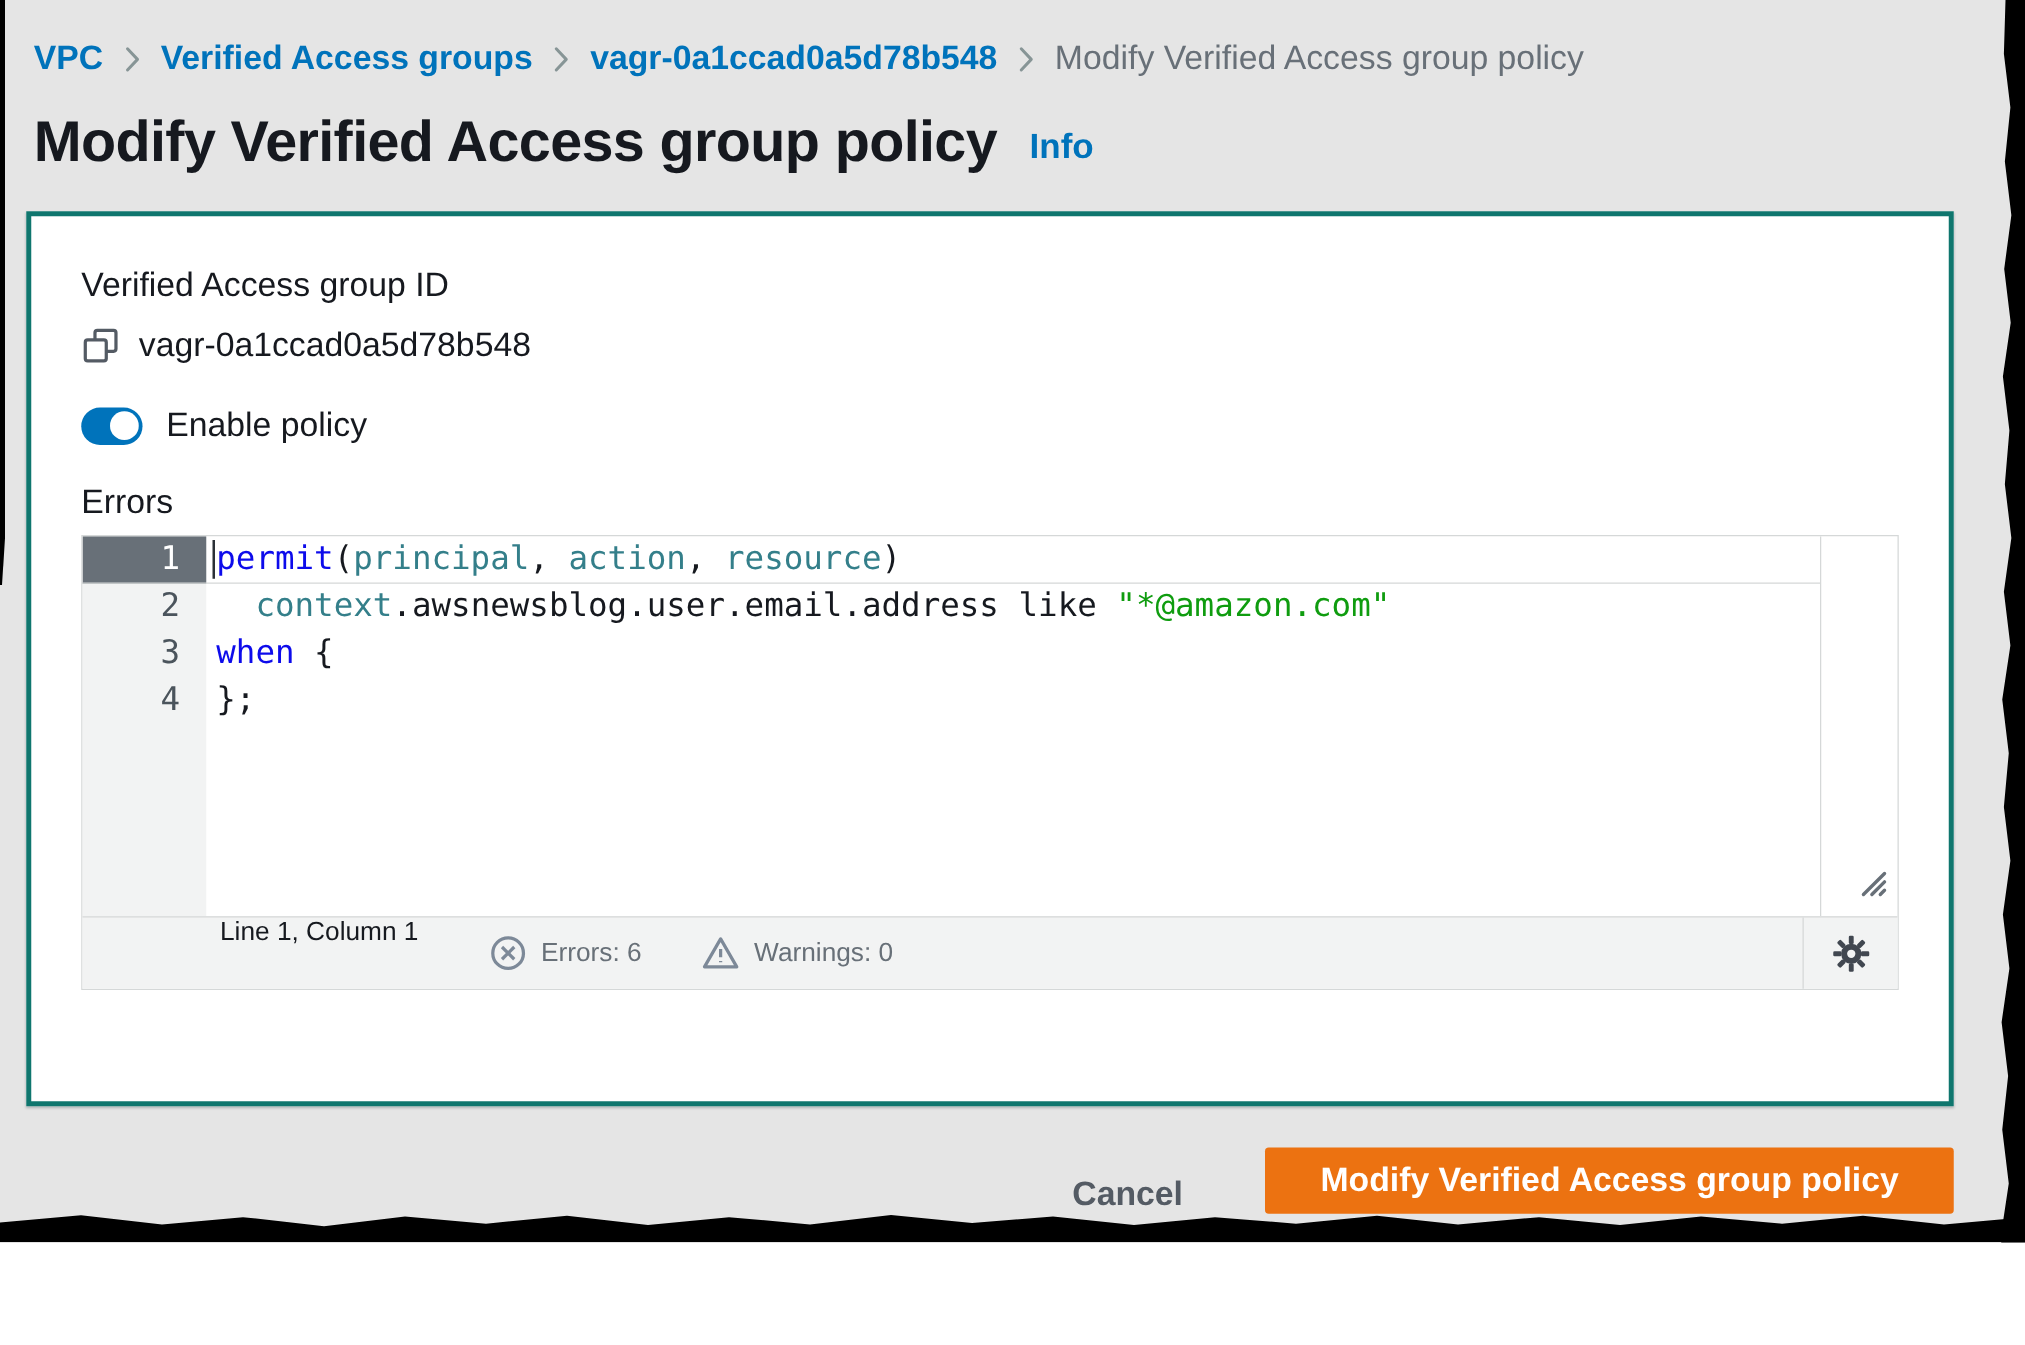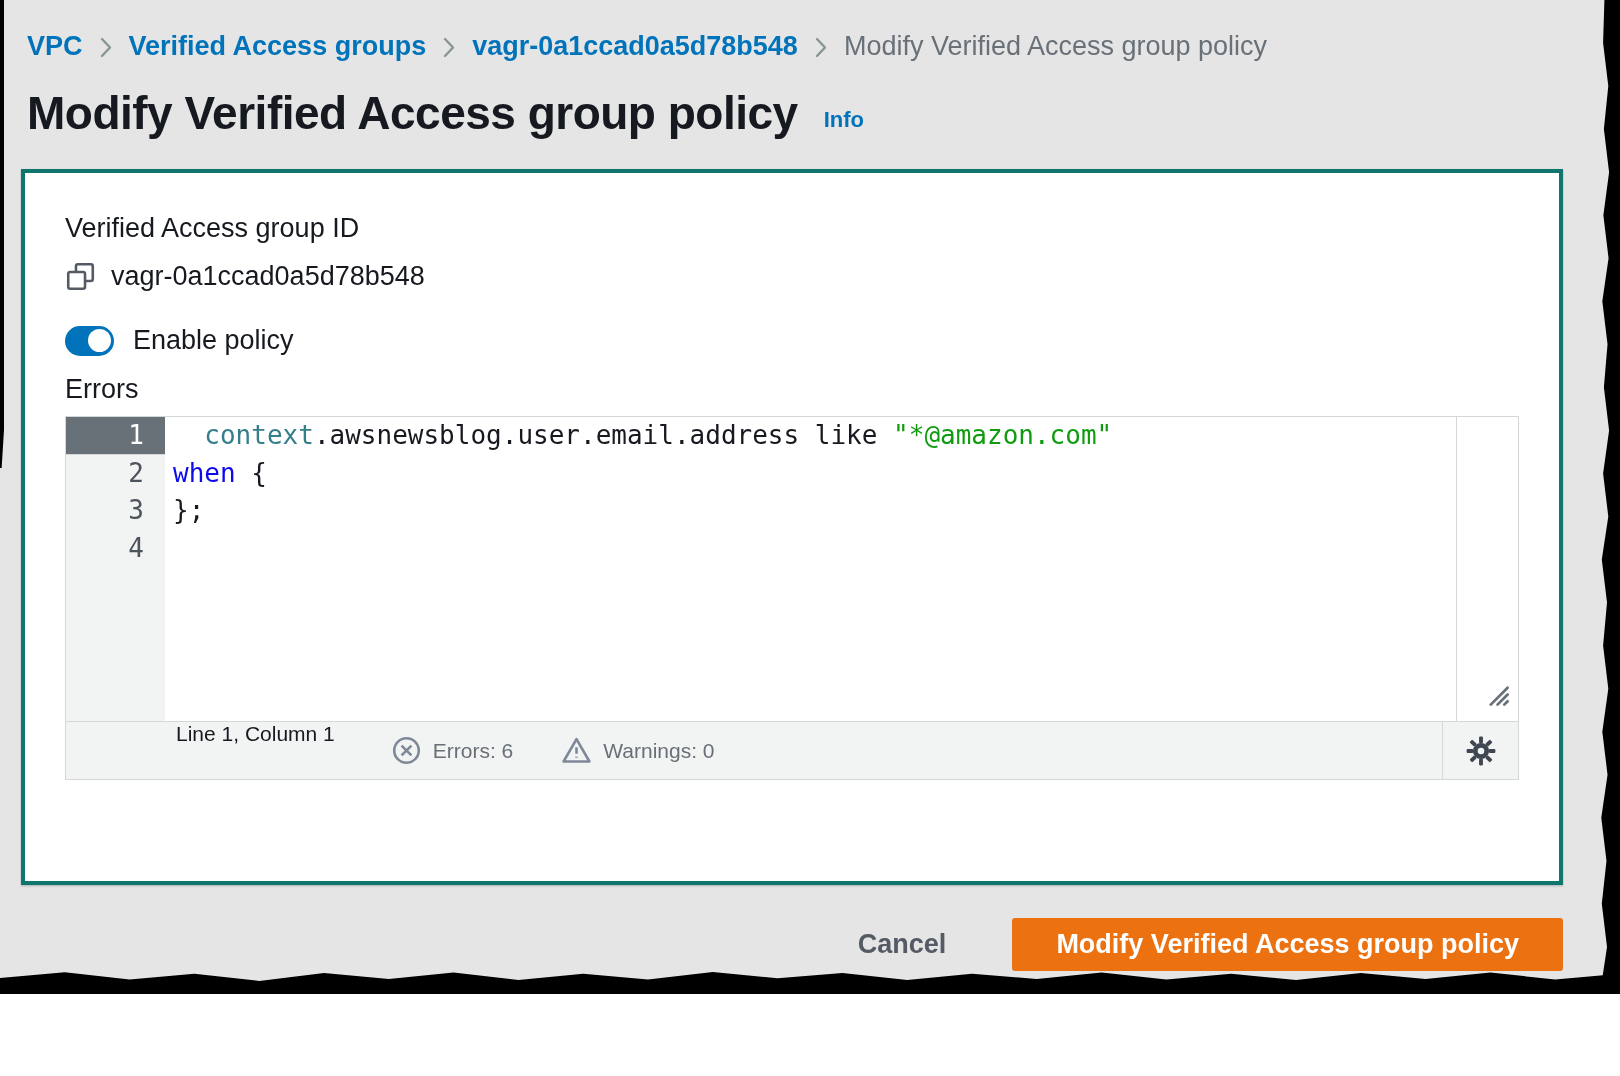--- a/index.html
+++ b/index.html
@@ -16,31 +16,31 @@
 
   
   .breadcrumb { display: flex; align-items: center; padding: 31px 0 0 27px; font-size: 27px; }
   .crumb { color: #0073bb; font-weight: 700; cursor: pointer; }
   .crumb.current { color: #687078; font-weight: 400; cursor: default; }
   .crumb-sep { margin: 2px 16px 0 16px; display: inline-flex; }
 
   
   .title-row { display: flex; align-items: flex-end; padding-left: 27px; margin-top: 24px; }
   .page-title { font-size: 46px; font-weight: 700; letter-spacing: -0.5px; color: #16191f; }
-  .info-link { font-size: 22px; font-weight: 700; color: #0073bb; margin-left: 26px; position: relative; top: -7px; cursor: pointer; }
+  .info-link { font-size: 28px; font-weight: 700; color: #0073bb; margin-left: 26px; position: relative; top: -7px; cursor: pointer; }
   .page-desc { padding-left: 27px; margin-top: 13px; font-size: 27px; color: #414750; }
 
   .main { margin: 29px 57px 0 21px; }
 
   
   .card { background: #fff; border: 4px solid #0f766e; box-shadow: 0 1px 2px rgba(0,28,36,0.25); height: 716px; padding: 40px 40px 0 40px; }
   .field-label { font-size: 27px; color: #16191f; margin-bottom: 17px; }
   .value-row { display: flex; align-items: center; margin-bottom: 33px; font-size: 27px; }
   .copy-btn { display: inline-flex; margin-right: 15px; cursor: pointer; background: none; border: none; padding: 0; }
-  .toggle-row { display: flex; align-items: center; margin-bottom: 18px; font-size: 27px; }
+  .toggle-row { display: flex; align-items: center; margin-bottom: 30px; font-size: 27px; }
   .toggle { position: relative; width: 49px; height: 30px; border-radius: 16px; background: #0073bb; margin-right: 19px; cursor: pointer; }
   .toggle-knob { position: absolute; top: 3.5px; right: 3.5px; width: 23px; height: 23px; border-radius: 50%; background: #fff; }
   .policy-label { font-size: 27px; margin-bottom: 11px; }
   .policy-desc { font-size: 25px; color: #687078; margin-bottom: 21px; }
 
   
   .editor { border: 1px solid #d5d8d8; height: 364px; display: flex; flex-direction: column; background: #fff; }
   .editor-body { flex: 1; display: flex; overflow: hidden; }
   .gutter { width: 99px; background: #f2f3f3; flex: none; }
   .gutter-cell { height: 37.5px; line-height: 37.5px; text-align: right; padding-right: 21px; font-family: "DejaVu Sans Mono", monospace; font-size: 26px; color: #4b545c; }
@@ -57,21 +57,21 @@
   .resize-handle { position: absolute; right: 7px; bottom: 9px; cursor: nwse-resize; }
 
   .status-bar { height: 58px; flex: none; border-top: 1px solid #d5d8d8; background: #f2f3f3; display: flex; }
   .status-left { flex: 1; display: flex; padding-left: 110px; font-size: 21px; }
   .status-pos { color: #16191f; margin-right: 56px; }
   .status-item { display: flex; align-items: center; color: #687078; margin-right: 48px; }
   .status-item svg { margin-right: 11px; }
   .status-gear { width: 76px; flex: none; border-left: 1px solid #d5d8d8; display: flex; align-items: center; justify-content: center; cursor: pointer; }
 
   
-  .actions { display: flex; justify-content: flex-end; align-items: center; margin-top: 33px; }
+  .actions { display: flex; justify-content: flex-end; align-items: flex-end; margin-top: 33px; }
   .cancel-btn { background: none; border: none; font-family: inherit; font-size: 27px; font-weight: 700; color: #545b64; margin-right: 66px; cursor: pointer; }
   .submit-btn { background: #ec7211; border: none; border-radius: 3px; height: 53px; padding: 0 44px; font-family: inherit; font-size: 27px; font-weight: 700; color: #fff; cursor: pointer; }
 </style>
 </head>
 <body>
 
 <div class="page">
 
   <nav class="breadcrumb" id="breadcrumb">
       <span class="crumb">VPC</span>
@@ -125,20 +125,21 @@
 
       <div class="editor">
         <div class="editor-body">
           <div class="gutter" id="gutter">
               <div class="gutter-cell active">1</div>
               <div class="gutter-cell">2</div>
               <div class="gutter-cell">3</div>
               <div class="gutter-cell">4</div>
             </div>
           <div class="code-col" id="code-col">
+              <div class="code-line active"><span class="tok-k">permit</span><span class="tok-p">(</span><span class="tok-v">principal</span><span class="tok-p">, </span><span class="tok-v">action</span><span class="tok-p">, </span><span class="tok-v">resource</span><span class="tok-p">)</span><span class="caret"></span></div>
               <div class="code-line"><span class="tok-p">  </span><span class="tok-v">context</span><span class="tok-p">.awsnewsblog.user.email.address like </span><span class="tok-s">"*@amazon.com"</span></div>
               <div class="code-line"><span class="tok-k">when</span><span class="tok-p"> {</span></div>
               <div class="code-line"><span class="tok-p">};</span></div>
             </div>
           <div class="scroll-gutter">
             <span class="resize-handle">
               <svg width="27" height="27" viewBox="0 0 24 24" stroke="#687078" stroke-width="2.4" stroke-linecap="round">
                 <line x1="6" y1="21" x2="21" y2="6"></line>
                 <line x1="12" y1="21" x2="21" y2="12"></line>
                 <line x1="18" y1="21" x2="21" y2="18"></line>

